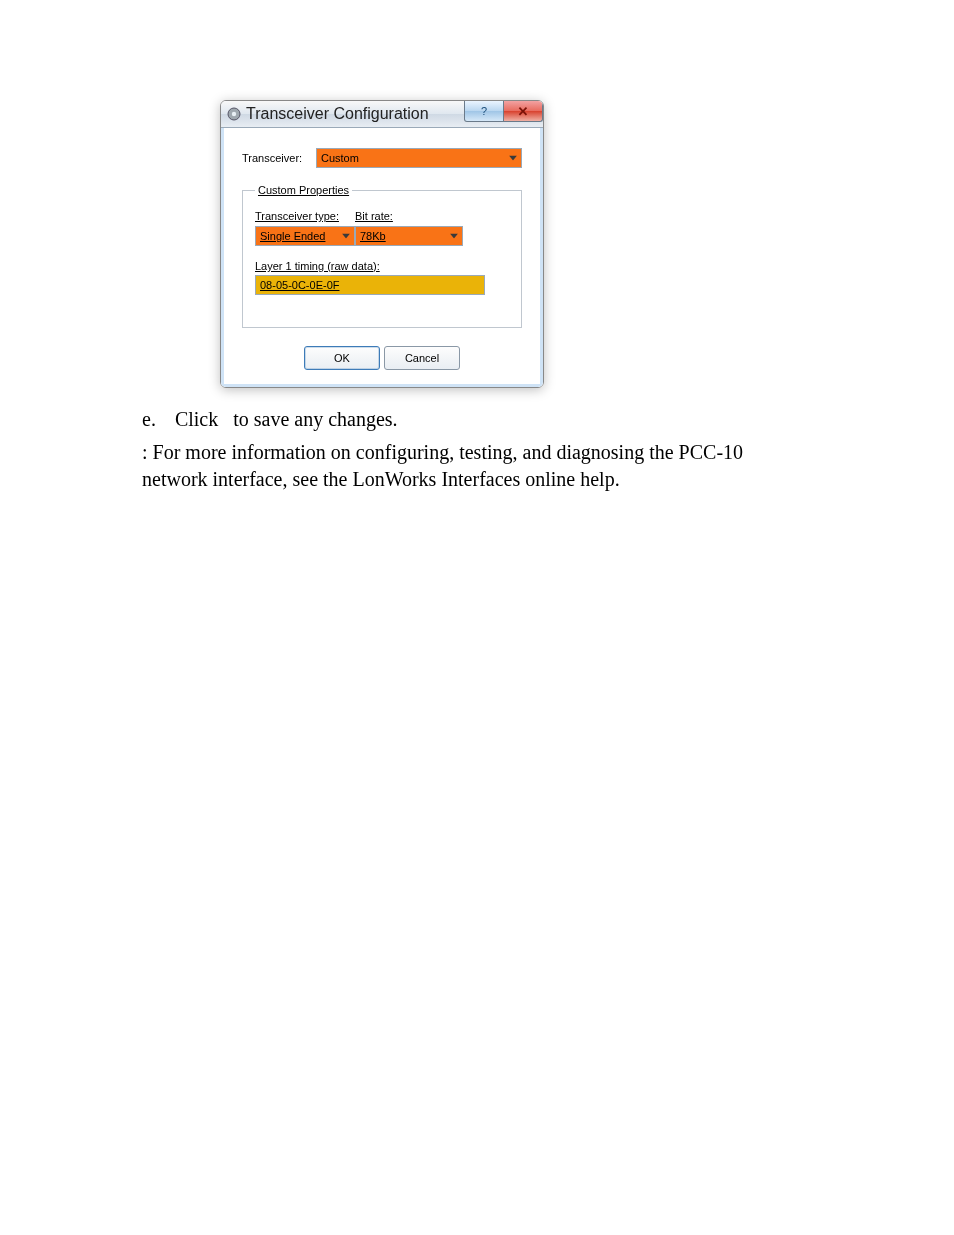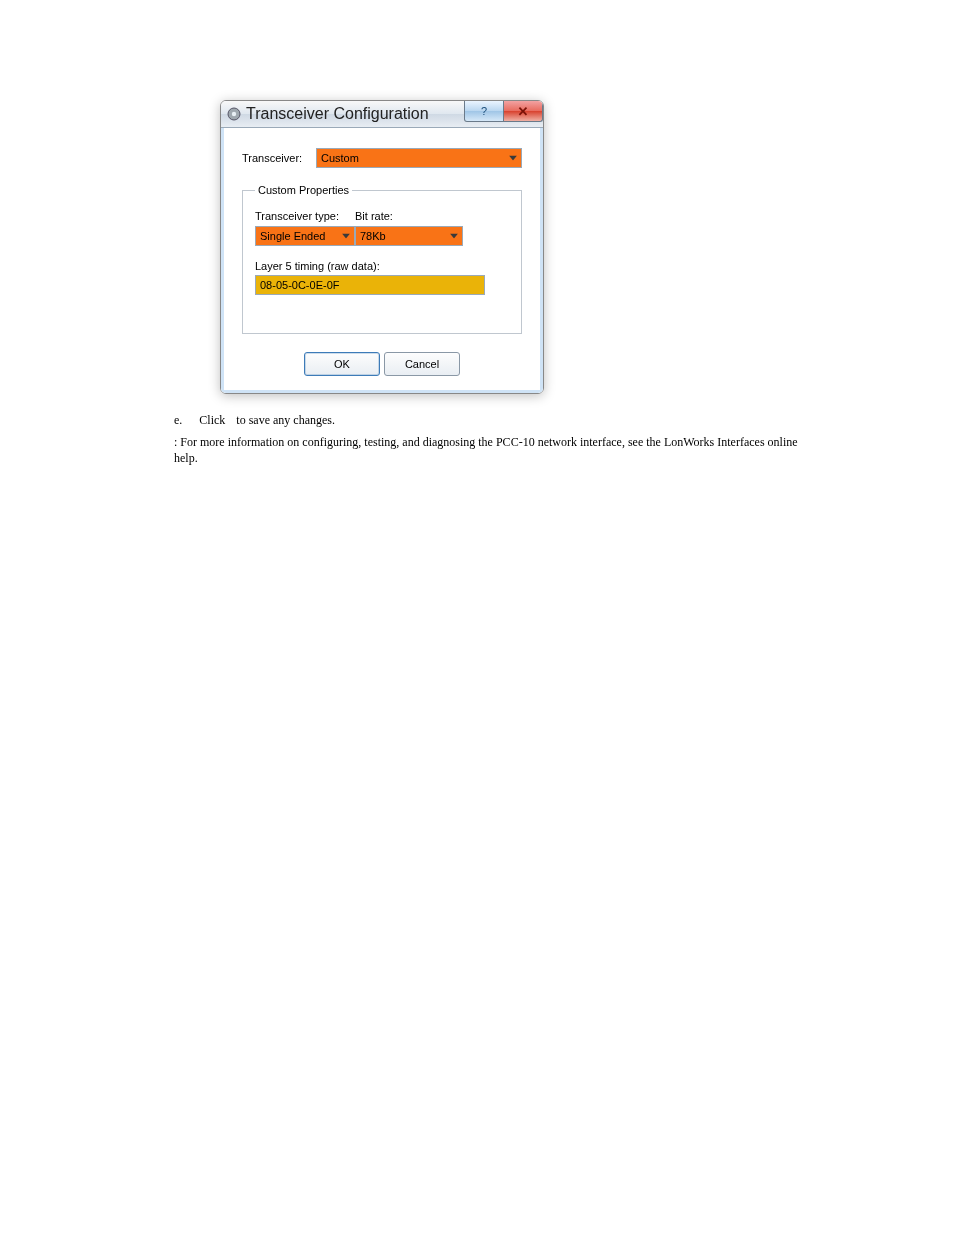--- a/index.html
+++ b/index.html
@@ -108,22 +108,23 @@
   .combo .caret {
     position: absolute;
     right: 4px;
     top: 50%;
     transform: translateY(-50%);
   }
   .caret svg { width:8px; height:5px; display:block; }
   .combo.full { flex: 1; }
   fieldset {
     border: 1px solid #c0c7cf;
-    padding: 14px 12px 24px 12px;
+    padding: 14px 12px 18px 12px;
     margin: 0 0 18px 0;
+    text-decoration: underline;
   }
   legend {
     font-size: 11px;
     padding: 0 3px;
   }
   .two-col {
     display: flex;
     margin-bottom: 14px;
   }
   .col { display:flex; flex-direction:column; }
@@ -160,24 +161,24 @@
     justify-content: center;
     cursor: pointer;
   }
   .push-btn.primary {
     border-color: #3d7bb8;
     box-shadow: 0 0 0 1px rgba(61,123,184,0.25) inset;
   }
   .body-text {
     margin-top: 18px;
     font-family: "Times New Roman", serif;
-    font-size: 12px;
+    font-size: 20px;
     line-height: 1.35;
     width: 640px;
-    margin-left: 94px;
+    margin-left: 62px;
   }
   .body-text .line1 { margin: 0 0 6px 0; }
   .body-text .ind-e { display:inline-block; width: 5px; }
   .body-text .item-letter { margin-right: 14px; }
   .note { margin: 0; }
 </style>
 </head>
 <body>
 
 <div class="page">
@@ -236,21 +237,21 @@
                 <span class="caret">
                   <svg viewBox="0 0 8 5">
                       <path d="M0 0 L4 5 L8 0 Z" fill="#3a3a3a"></path>
                     </svg>
                 </span>
               </div>
             </div>
           </div>
 
           <div class="group-block">
-            <div class="field-label">Layer 5 timing (raw data):</div>
+            <div class="field-label">Layer 1 timing (raw data):</div>
             <div class="textinput">
               <span>08-05-0C-0E-0F</span>
             </div>
           </div>
 
         </fieldset>
 
         <div class="buttons-row">
           <div class="push-btn primary">
             <span>OK</span>

